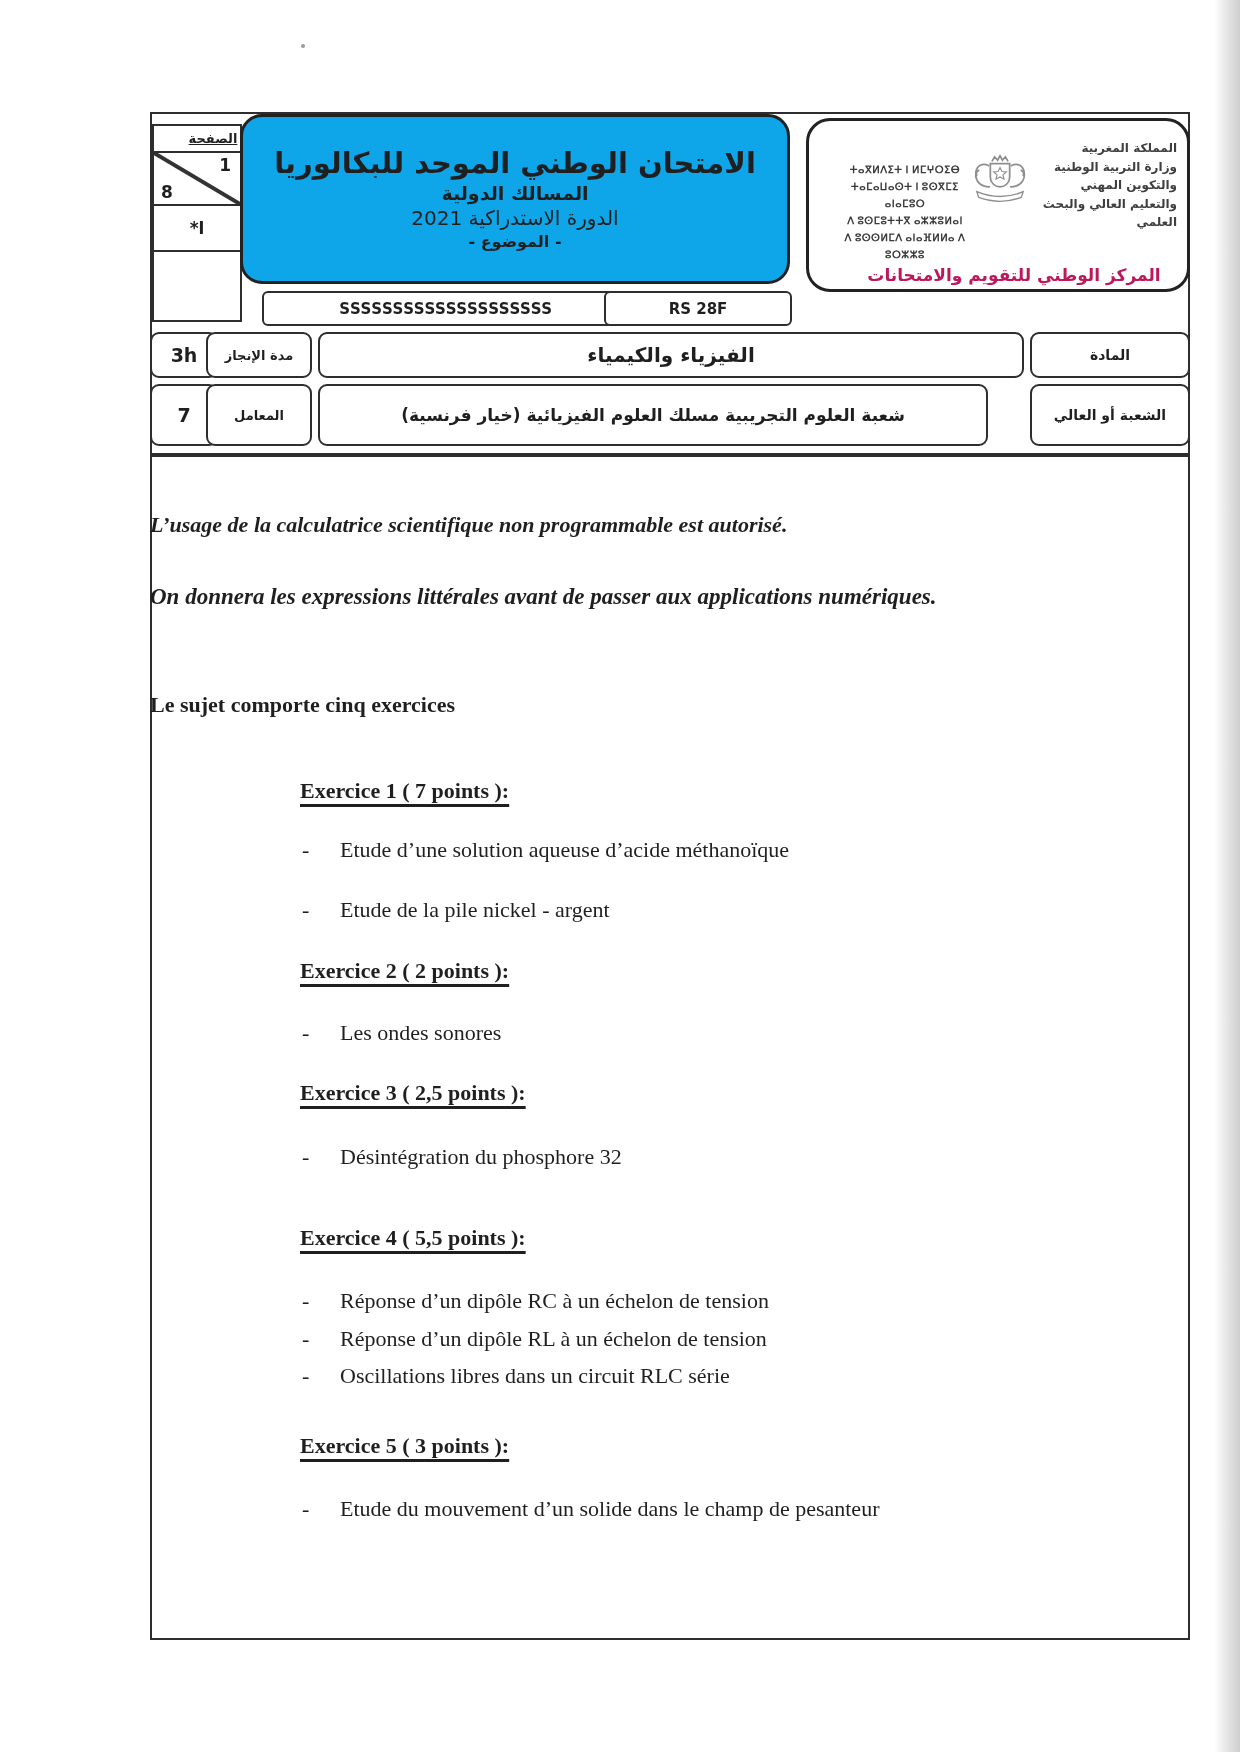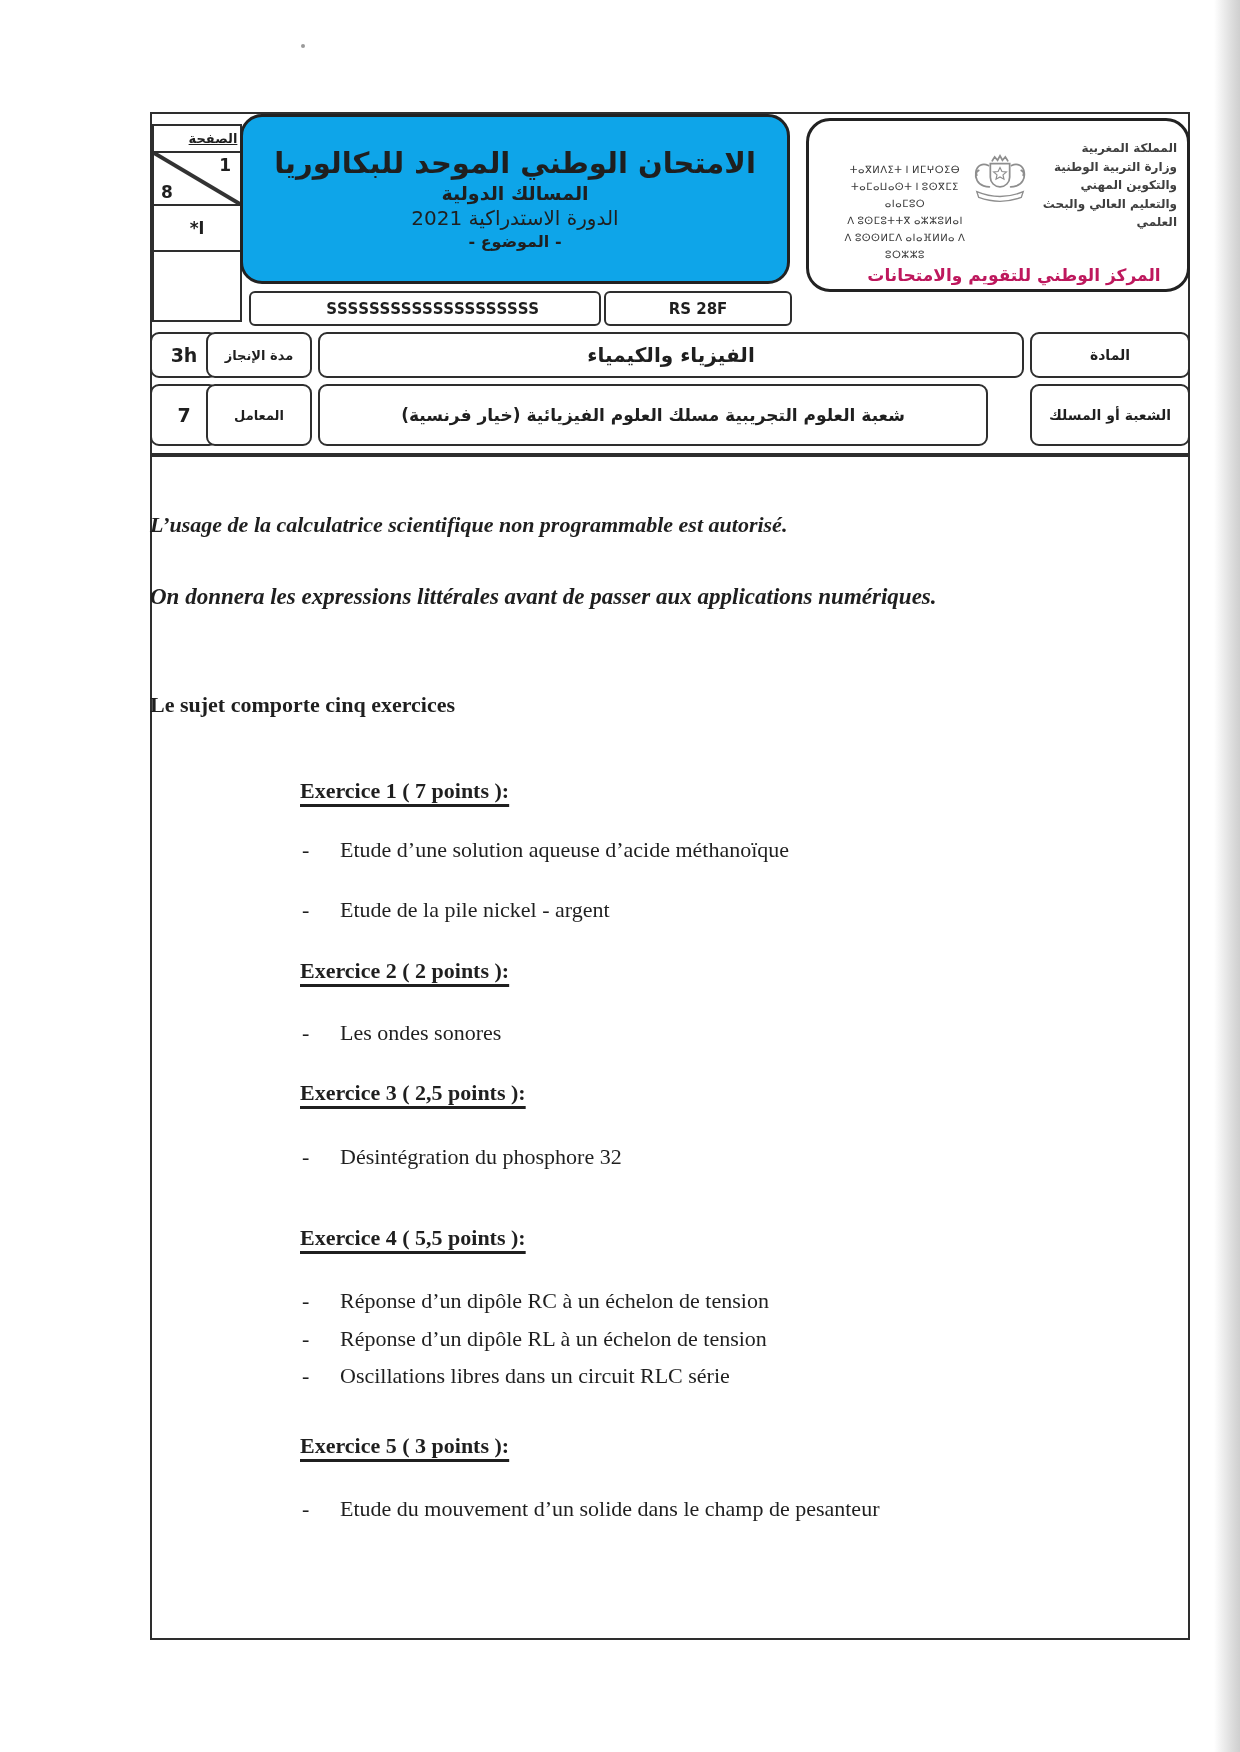--- a/index.html
+++ b/index.html
@@ -40,32 +40,32 @@
     display:flex;flex-direction:column;align-items:center;justify-content:center;gap:2px;background:#0ea5e9;}
   .t1{font-weight:900;font-size:29px;line-height:1.15;}
   .t2{font-weight:900;font-size:19px;}
   .t3{font-size:20px;}
   .t4{font-weight:bold;font-size:16px;}
 
   
   .logobox{position:absolute;left:806px;top:118px;width:384px;height:174px;
     border:3px solid #222;border-radius:24px;box-sizing:border-box;background:#fff;}
   .tif-col{position:absolute;left:26px;top:40px;width:140px;text-align:center;
-    font-size:10px;line-height:1.7;color:#3a3a3a;font-weight:normal;letter-spacing:.5px;}
+    font-size:10px;line-height:1.7;color:#3a3a3a;font-weight:bold;letter-spacing:.5px;}
   .emblem{position:absolute;left:160px;top:32px;}
   .ar-col{position:absolute;right:10px;top:18px;width:170px;text-align:right;
     font-size:12px;line-height:1.55;color:#3f3f3f;font-weight:bold;}
   .center-name{position:absolute;right:8px;bottom:4px;width:330px;text-align:center;
     font-size:17px;color:#be185d;font-weight:bold;}
 
   
   .maskbox,.refbox{position:absolute;top:291px;height:35px;border:2.5px solid var(--line);
     border-radius:6px;box-sizing:border-box;display:flex;align-items:center;justify-content:center;
     font-family:"DejaVu Sans",sans-serif;font-weight:bold;font-size:15px;background:#fff;}
-  .maskbox{left:249px;width:352px;letter-spacing:.5px;padding-left:16px;}
+  .maskbox{left:262px;width:352px;letter-spacing:.5px;padding-left:16px;}
   .refbox{left:604px;width:188px;}
 
   
   .cell{position:absolute;border:2.5px solid var(--line);border-radius:9px;box-sizing:border-box;
     display:flex;align-items:center;justify-content:center;background:#fff;
     font-family:"DejaVu Sans",sans-serif;font-weight:bold;}
   .r1{top:332px;height:46px;}
   .r2{top:384px;height:62px;}
   .c-val{left:150px;width:68px;font-size:19px;}
   .c-lab{left:206px;width:106px;font-size:13px;text-align:center;}
@@ -144,21 +144,21 @@
   <div class="refbox">RS 28F</div>
 
   <div class="cell r1 c-val">3h</div>
   <div class="cell r1 c-lab ar" dir="rtl">مدة الإنجاز</div>
   <div class="cell r1 c-mid ar" dir="rtl">الفيزياء والكيمياء</div>
   <div class="cell r1 c-right ar" dir="rtl">المادة</div>
 
   <div class="cell r2 c-val">7</div>
   <div class="cell r2 c-lab ar" dir="rtl">المعامل</div>
   <div class="cell r2 c-mid2 ar" dir="rtl">شعبة العلوم التجريبية مسلك العلوم الفيزيائية (خيار فرنسية)</div>
-  <div class="cell r2 c-right ar" dir="rtl">الشعبة أو المسلك</div>
+  <div class="cell r2 c-right ar" dir="rtl">الشعبة أو العالي</div>
 
   <div class="hr-heavy"></div>
 
   <div class="bodyline notice" style="top:512px">L’usage de la calculatrice scientifique non programmable est autorisé.</div>
   <div class="bodyline notice" style="top:584px;font-size:23px">On donnera les expressions littérales avant de passer aux applications numériques.</div>
   <div class="bodyline subject" style="top:692px">Le sujet comporte cinq exercices</div>
 
   <div class="ex-title" style="top:778px">Exercice 1 ( 7 points ):</div>
   <div class="ex-item" style="top:837px">
     <span class="dash">-</span>

